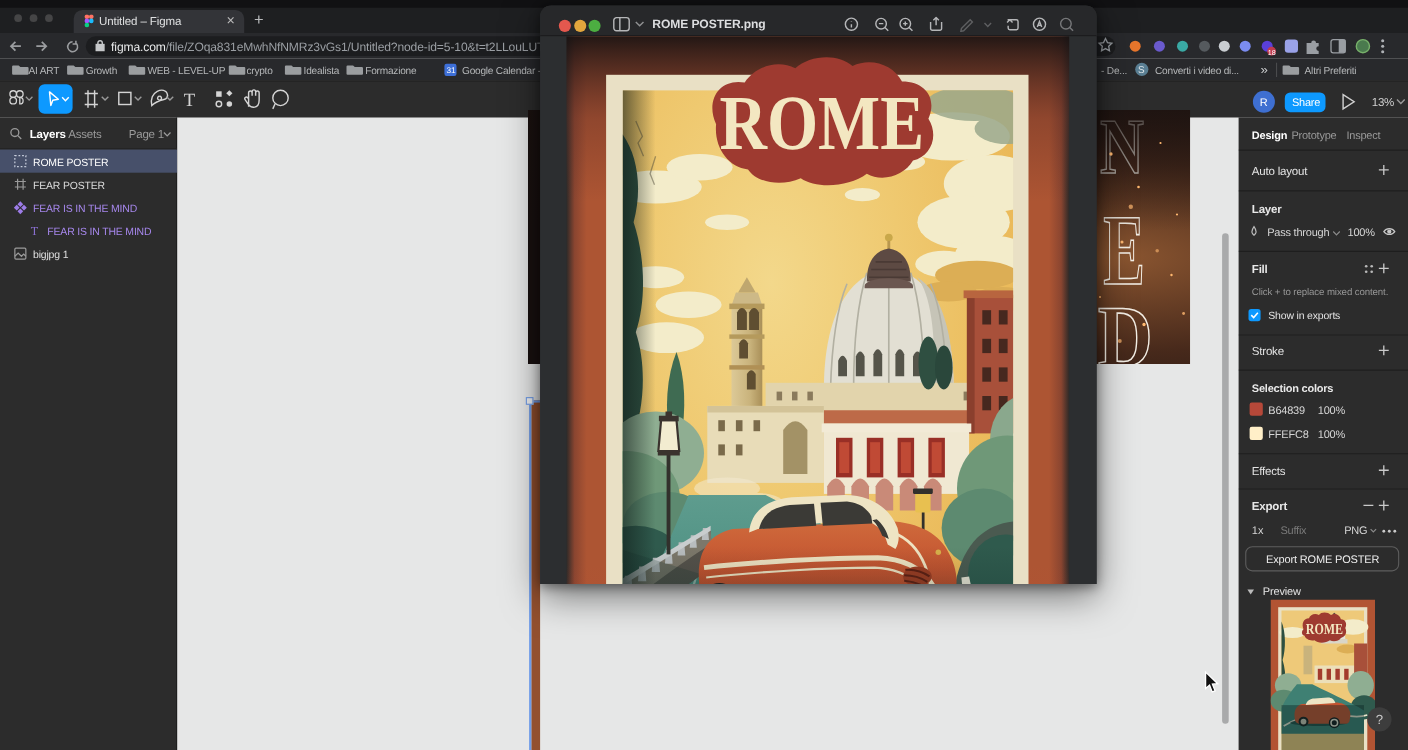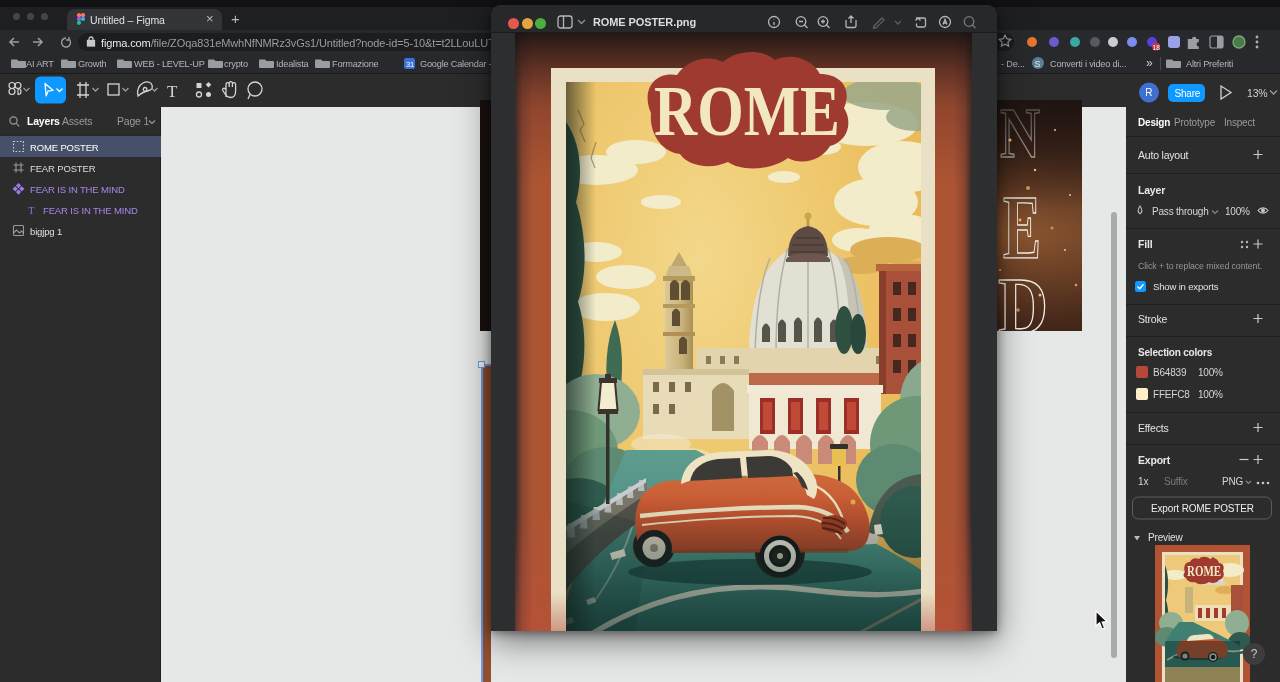--- a/index.html
+++ b/index.html
@@ -339,21 +339,21 @@
     </g>
   </svg>
 
   <div class="abs" style="left:483px;top:364px;width:8px;height:318px;background:#93502f;"></div>
   <div class="abs" style="left:481px;top:364px;width:2px;height:318px;background:#6f9ce8;"></div>
   <div class="abs" style="left:481px;top:364px;width:10px;height:2px;background:#6f9ce8;"></div>
   <div class="abs" style="left:477.5px;top:360.5px;width:7px;height:7px;background:#f2f3f5;border:1.2px solid #6f9ce8;box-sizing:border-box;"></div>
 
   <div class="abs" style="left:1111px;top:212px;width:6px;height:446px;border-radius:3px;background:#a9aaab;"></div>
 
-  <div class="abs" id="pwin" style="left:491px;top:5px;width:506px;height:626px;border-radius:10px 10px 0 0;
+  <div class="abs" id="pwin" style="left:491px;top:5px;width:506px;height:526px;border-radius:10px 10px 0 0;
        background:#2c2e30;box-shadow:0 10px 34px rgba(0,0,0,.5), 0 2px 10px rgba(0,0,0,.4);overflow:hidden;">
     <div style="position:absolute;left:0;top:0;width:506px;height:28px;background:#27282a;border-bottom:1px solid #1b1b1c;"></div>
     <div style="position:absolute;left:17px;top:13px;width:11px;height:11px;border-radius:50%;background:#e4584e;"></div>
     <div style="position:absolute;left:31px;top:13px;width:11px;height:11px;border-radius:50%;background:#e2a63d;"></div>
     <div style="position:absolute;left:44px;top:13px;width:11px;height:11px;border-radius:50%;background:#4cae41;"></div>
     <svg style="position:absolute;left:66px;top:10px" width="30" height="14" viewBox="0 0 30 14" fill="none" stroke="#b5b6b8" stroke-width="1.3">
       <rect x="1" y="1" width="14" height="12" rx="2.5"></rect>
         <path d="M6.5 1 v12"></path>
       <path d="M21 5 l3.5 3.5 3.5-3.5" stroke="#8f9092"></path>
     </svg>

